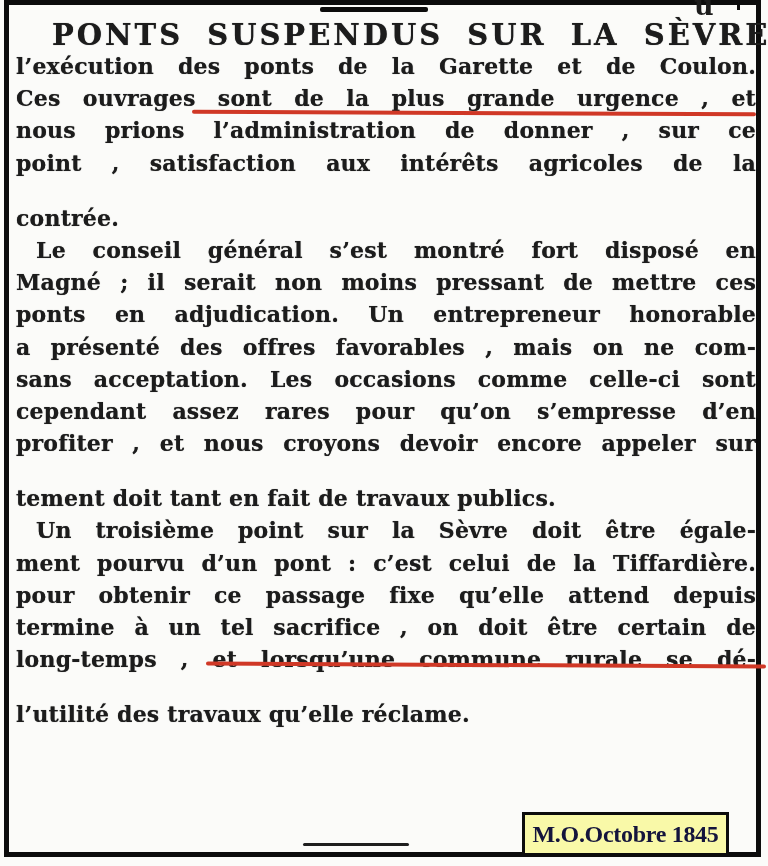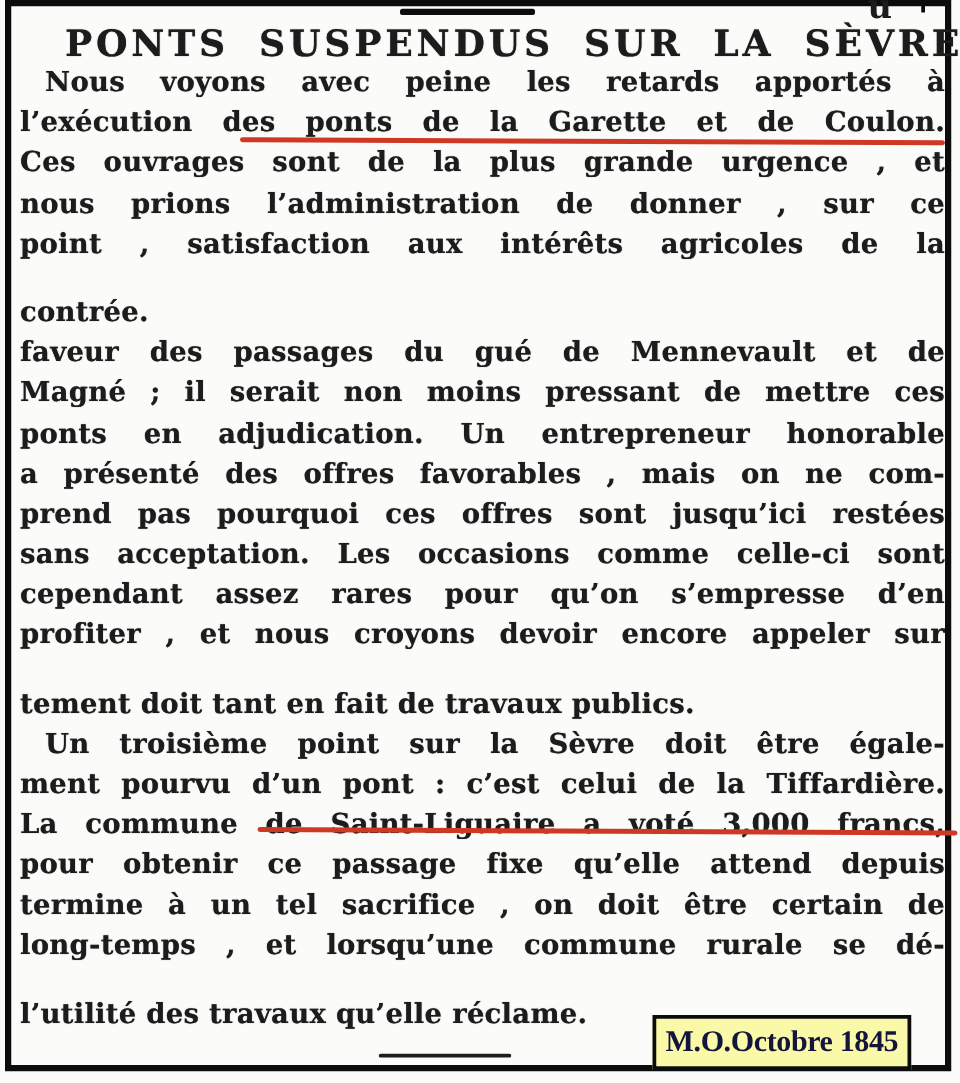--- a/index.html
+++ b/index.html
@@ -132,40 +132,37 @@
 
   <div class="frame"></div>
 
   <div class="top-divider"></div>
   <div class="artifact-glyph">u</div>
   <div class="artifact-tick"></div>
 
   <h1 class="title">PONTS SUSPENDUS SUR LA SÈVRE.</h1>
 
   <div class="body-text">
-    <div class="line indent">Nous voyons avec peine les retards apportés à</div>
     <div class="line">l’exécution des ponts de la Garette et de Coulon.</div>
     <div class="line">Ces ouvrages sont de la plus grande urgence , et</div>
     <div class="line">nous prions l’administration de donner , sur ce</div>
     <div class="line">point , satisfaction aux intérêts agricoles de la</div>
     <div class="line last">contrée.</div>
 
-    <div class="line">faveur des passages du gué de Mennevault et de</div>
+    <div class="line indent">Le conseil général s’est montré fort disposé en</div>
     <div class="line">Magné ; il serait non moins pressant de mettre ces</div>
     <div class="line">ponts en adjudication. Un entrepreneur honorable</div>
     <div class="line">a présenté des offres favorables , mais on ne com-</div>
-    <div class="line">prend pas pourquoi ces offres sont jusqu’ici restées</div>
     <div class="line">sans acceptation. Les occasions comme celle-ci sont</div>
     <div class="line">cependant assez rares pour qu’on s’empresse d’en</div>
     <div class="line">profiter , et nous croyons devoir encore appeler sur</div>
     <div class="line last">tement doit tant en fait de travaux publics.</div>
 
     <div class="line indent">Un troisième point sur la Sèvre doit être égale-</div>
     <div class="line">ment pourvu d’un pont : c’est celui de la Tiffardière.</div>
-    <div class="line">La commune de Saint-Liguaire a voté 3,000 francs,</div>
     <div class="line">pour obtenir ce passage fixe qu’elle attend depuis</div>
     <div class="line">termine à un tel sacrifice , on doit être certain de</div>
     <div class="line">long-temps , et lorsqu’une commune rurale se dé-</div>
     <div class="line last">l’utilité des travaux qu’elle réclame.</div>
   </div>
 
   <div class="hand-underline u1"></div>
   <div class="hand-underline u2"></div>
 
   <div class="bottom-divider"></div>

